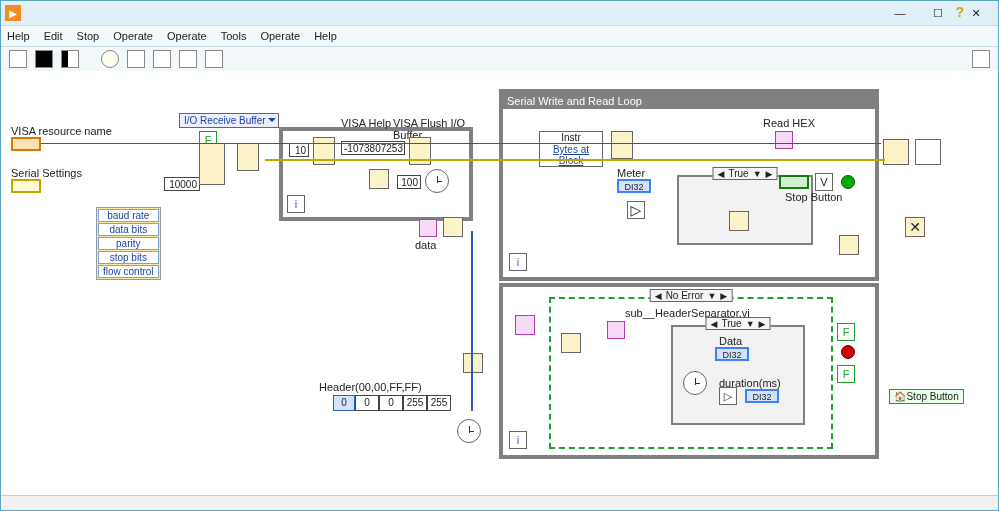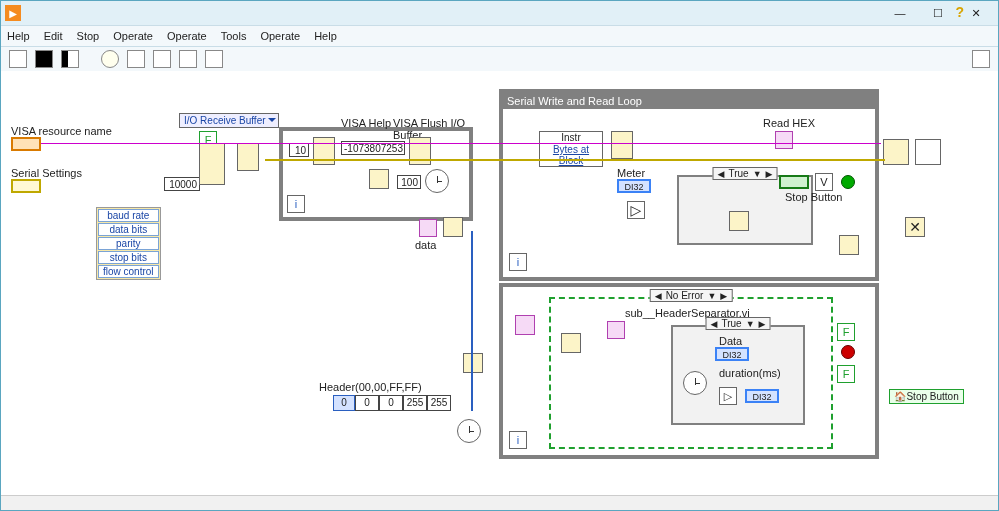--- a/index.html
+++ b/index.html
@@ -194,21 +194,21 @@
           <div class="inner-case" style="left:120px;top:26px;width:130px;height:96px">
             <div class="case-hdr">
                 <span class="arrow">◀</span>
                 <span>True</span>
                 <span class="arrow">▼</span>
                 <span class="arrow">▶</span>
               </div>
             <span class="label" style="left:46px;top:8px">Data</span>
             <div class="blockterm term-blue" style="left:42px;top:20px;width:34px;height:14px;font-size:9px;text-align:center;line-height:12px"><span>DI32</span></div>
             <div class="timer" style="left:10px;top:44px"></div>
-            <span class="label" style="left:46px;top:40px">duration(ms)</span>
+            <span class="label" style="left:46px;top:50px">duration(ms)</span>
             <div class="blockterm term-blue" style="left:72px;top:62px;width:34px;height:14px;font-size:9px;text-align:center;line-height:12px"><span>DI32</span></div>
             <div class="small-node" style="left:46px;top:60px;text-align:center;line-height:16px">▷</div>
           </div>
         </div>
 
         <div class="small-node" style="left:334px;top:36px;border-color:#1fa02e;color:#1fa02e;text-align:center;line-height:16px">F</div>
         <div class="bool-red" style="left:338px;top:58px"></div>
         <div class="small-node" style="left:334px;top:78px;border-color:#1fa02e;color:#1fa02e;text-align:center;line-height:16px">F</div>
 
         <div class="small-node" style="left:6px;top:144px;color:#2a5fc0;text-align:center;line-height:16px">i</div>

